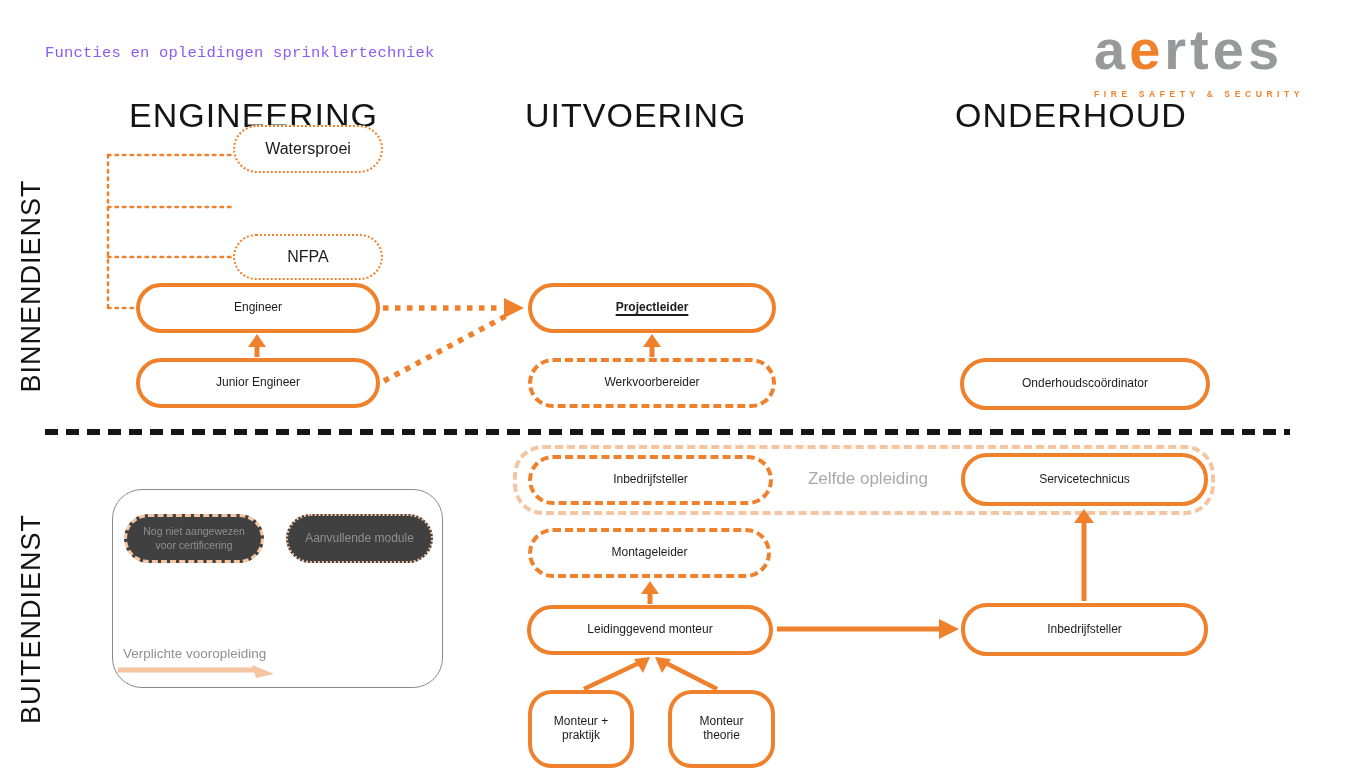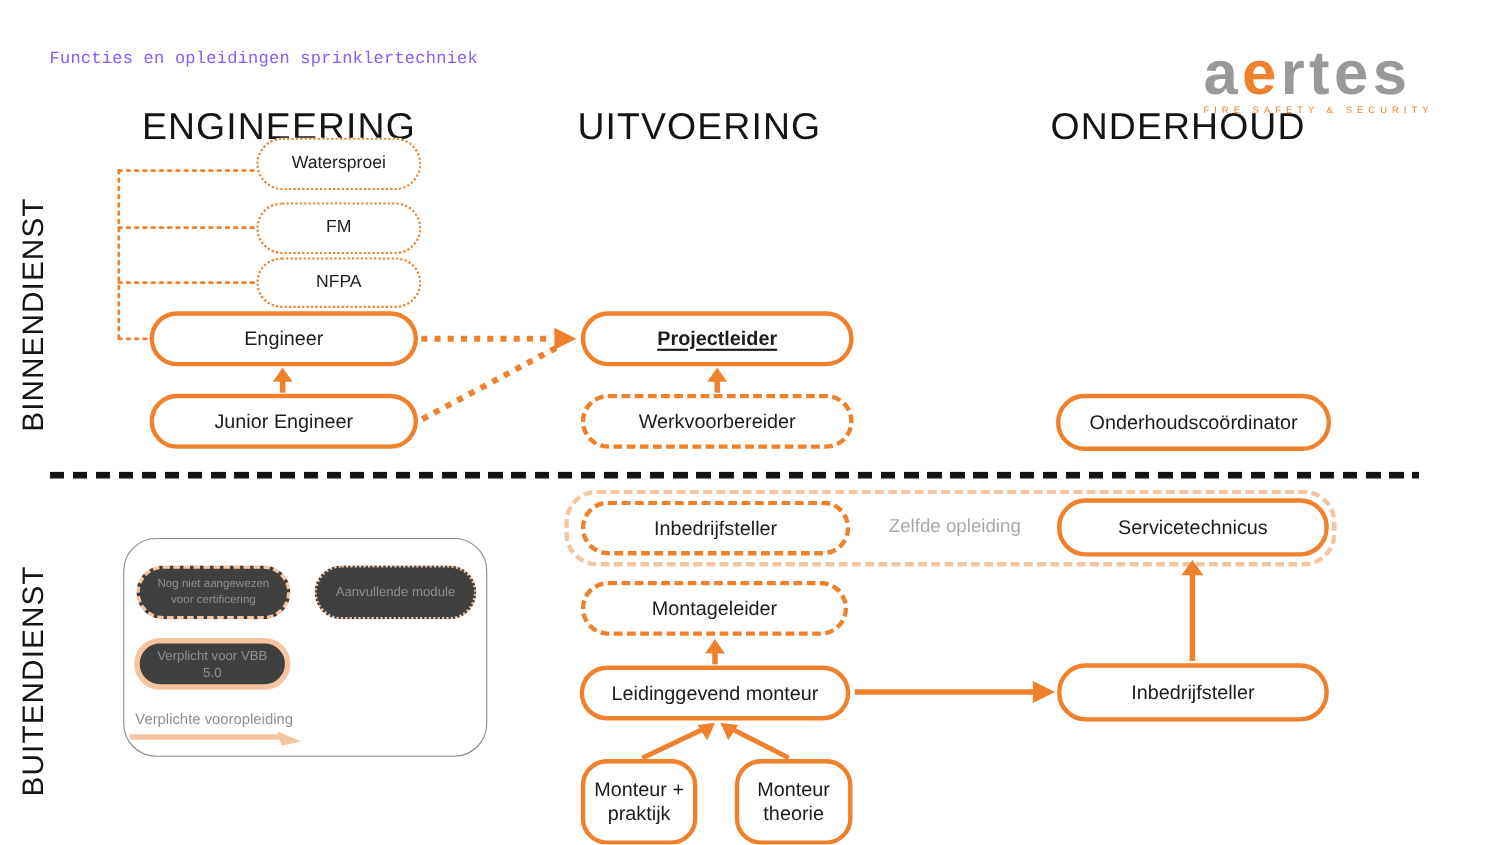--- a/index.html
+++ b/index.html
@@ -11,36 +11,36 @@
   }
   *{margin:0;padding:0;box-sizing:border-box;}
   html,body{background:#fff;}
   body{font-family:"Liberation Sans",sans-serif;}
   .canvas{position:relative;width:1366px;height:768px;background:#fff;overflow:hidden;}
 
   .page-title{position:absolute;left:45px;top:44px;font-size:15.5px;color:#8b5cf6;letter-spacing:.2px;font-family:Liberation Mono, monospace;}
 
   
   .logo{position:absolute;left:1094px;top:22px;width:238px;}
-  .logo-word{font-weight:bold;font-size:56px;line-height:1;letter-spacing:4px;color:var(--logo_gray);margin-top:16px;}
+  .logo-word{font-weight:bold;font-size:56px;line-height:1;letter-spacing:4px;color:var(--logo_gray);}
   .logo-word .accent{color:var(--orange);}
-  .logo-tag{margin-top:1px;font-size:8.5px;font-weight:normal;letter-spacing:4.6px;color:var(--orange);white-space:nowrap;}
+  .logo-tag{margin-top:11px;font-size:8.5px;font-weight:bold;letter-spacing:4.6px;color:var(--orange);white-space:nowrap;}
 
   .col-header{position:absolute;top:96px;width:260px;text-align:left;font-size:34px;color:#141414;letter-spacing:1px;font-weight:400;}
   .col-eng{left:129px;} .col-uit{left:525px;} .col-ond{left:955px;}
 
   .side-label{position:absolute;font-size:27px;color:#141414;letter-spacing:1px;white-space:nowrap;transform:translate(-50%,-50%) rotate(-90deg);}
   .side-binnen{left:31px;top:286px;} .side-buiten{left:31px;top:619px;}
 
   .divider{position:absolute;left:45px;top:429px;width:1245px;height:6px;
     background:repeating-linear-gradient(90deg,#151515 0 13px,transparent 13px 21px);}
 
   
   .node{position:absolute;display:flex;align-items:center;justify-content:center;text-align:center;
-    background:#fff;border-radius:26px;font-size:18px;color:var(--ink);line-height:1.15;z-index:3;padding:2px 8px;}
+    background:#fff;border-radius:26px;font-size:12px;color:var(--ink);line-height:1.15;z-index:3;padding:2px 8px;}
   .b-solid{border:4px solid var(--orange);}
   .b-dashed{border:4px dashed var(--orange);}
   .b-dotted{border:2.5px dotted var(--orange);font-size:16px;}
   .bold-underline{font-weight:bold;text-decoration:underline;text-underline-offset:3px;text-decoration-thickness:2px;}
 
   .group-box{position:absolute;left:513px;top:445px;width:702px;height:70px;border:4px dashed var(--light_orange);border-radius:30px;z-index:1;}
   .zelfde{position:absolute;left:783px;top:469px;width:170px;text-align:center;font-size:17px;color:#a9a9a9;z-index:3;}
 
   svg.overlay{position:absolute;left:0;top:0;z-index:2;}
   .ln{stroke:var(--orange);fill:none;}
@@ -128,41 +128,39 @@
       <polygon class="hd" points="959,629 939,619 939,639"></polygon>
     </g>
 
     <g>
       <path class="ln" stroke-width="5" d="M1084,601 V521"></path>
       <polygon class="hd" points="1084,509 1074,523 1094,523"></polygon>
     </g>
   </svg>
 
   <div class="node b-dotted" style="left:233px;top:125px;width:150px;height:48px">Watersproei</div>
-  <div class="node b-dotted" style="left:233px;top:184px;width:150px;height:47px">FM</div>
   <div class="node b-dotted" style="left:233px;top:234px;width:150px;height:46px">NFPA</div>
   <div class="node b-solid" style="left:136px;top:283px;width:244px;height:50px">Engineer</div>
   <div class="node b-solid" style="left:136px;top:358px;width:244px;height:50px">Junior Engineer</div>
   <div class="node b-solid bold-underline" style="left:528px;top:283px;width:248px;height:50px">Projectleider</div>
   <div class="node b-dashed" style="left:528px;top:358px;width:248px;height:50px">Werkvoorbereider</div>
   <div class="node b-solid" style="left:960px;top:358px;width:250px;height:52px">Onderhoudscoördinator</div>
 
   <div class="node b-dashed" style="left:528px;top:455px;width:245px;height:50px">Inbedrijfsteller</div>
   <div class="zelfde">Zelfde opleiding</div>
   <div class="node b-solid" style="left:961px;top:453px;width:247px;height:53px">Servicetechnicus</div>
   <div class="node b-dashed" style="left:528px;top:528px;width:243px;height:50px">Montageleider</div>
   <div class="node b-solid" style="left:527px;top:605px;width:246px;height:50px">Leidinggevend monteur</div>
   <div class="node b-solid" style="left:961px;top:603px;width:247px;height:53px">Inbedrijfsteller</div>
   <div class="node b-solid" style="left:528px;top:690px;width:106px;height:78px;border-radius:24px">Monteur + praktijk</div>
   <div class="node b-solid" style="left:668px;top:690px;width:107px;height:78px;border-radius:24px">Monteur theorie</div>
 
   <div class="legend">
     <div class="pill lg-dashed">Nog niet aangewezen voor certificering</div>
     <div class="pill lg-dotted">Aanvullende module</div>
-    <div class="pill lg-solid">Verplicht voor VBB 5.0</div>
     <div class="lg-arrow-label">Verplichte vooropleiding</div>
     <svg class="lg-arrow" width="165" height="16" aria-hidden="true">
       <path d="M2,6 H140" stroke="var(--light_orange)" stroke-width="5" fill="none"></path>
       <polygon points="158,10 136,1 140,14" fill="var(--light_orange)"></polygon>
     </svg>
   </div>
 
 </div>
 
 </body></html>

